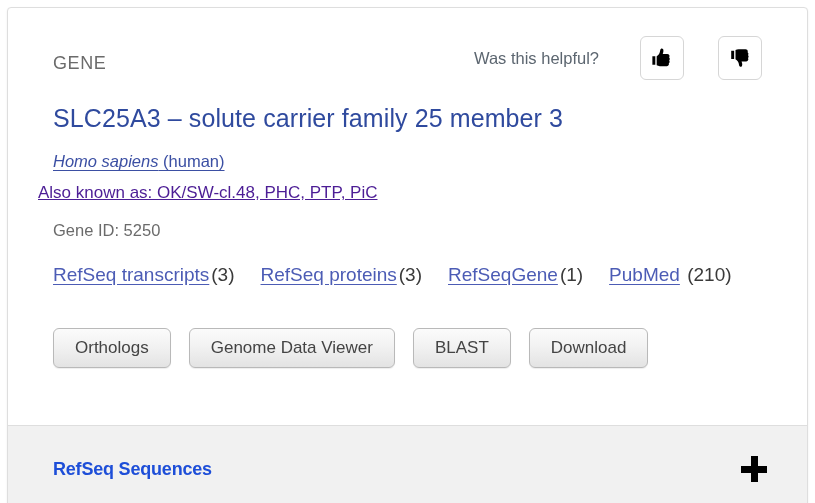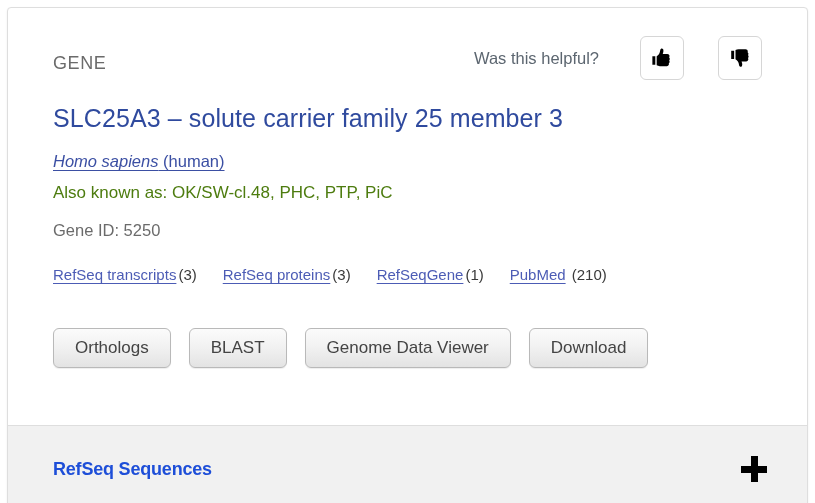--- a/index.html
+++ b/index.html
@@ -115,44 +115,45 @@
     text-underline-offset: 2.5px;
     cursor: pointer;
     white-space: nowrap;
   }
   .organism .sci { font-style: italic; }
   .organism .common { font-style: normal; }
 
   
   .aka {
     position: absolute;
-    left: 45px;
+    left: 30px;
     top: 175px;
     font-size: 17px;
-    color: #4d7c0f;
-    white-space: nowrap;
+    color: #4c1d95;
+    white-space: nowrap;
+    text-decoration: underline;
   }
 
   
   .geneid {
     position: absolute;
     left: 45px;
     top: 213px;
     font-size: 16.5px;
     color: #6b6b6b;
     white-space: nowrap;
   }
 
   
   .links {
     position: absolute;
     left: 45px;
     top: 254px;
     right: 45px;
-    font-size: 15px;
+    font-size: 19px;
     color: #333333;
     line-height: 25px;
   }
   .links .lnk {
     color: #4c5cb5;
     text-decoration: underline;
     text-underline-offset: 2.5px;
     cursor: pointer;
   }
   .links .cnt {
@@ -283,22 +284,22 @@
       <div class="aka">Also known as: OK/SW-cl.48, PHC, PTP, PiC</div>
 
       <div class="geneid">Gene ID: 5250</div>
 
       <div class="links">
         <span class="link-group"><a class="lnk">RefSeq transcripts</a><span class="cnt">(3)</span></span><span class="link-group"><a class="lnk">RefSeq proteins</a><span class="cnt">(3)</span></span><span class="link-group"><a class="lnk">RefSeqGene</a><span class="cnt">(1)</span></span><span class="link-group"><a class="lnk">PubMed</a> <span class="cnt">(210)</span></span>
       </div>
 
       <div class="actions">
         <button class="btn">Orthologs</button>
+        <button class="btn">Genome Data Viewer</button>
         <button class="btn">BLAST</button>
-        <button class="btn">Genome Data Viewer</button>
         <button class="btn">Download</button>
       </div>
 
     </div>
 
     <div class="accordion">
       <div class="accordion-title">RefSeq Sequences</div>
       <div class="accordion-toggle"></div>
     </div>
 

